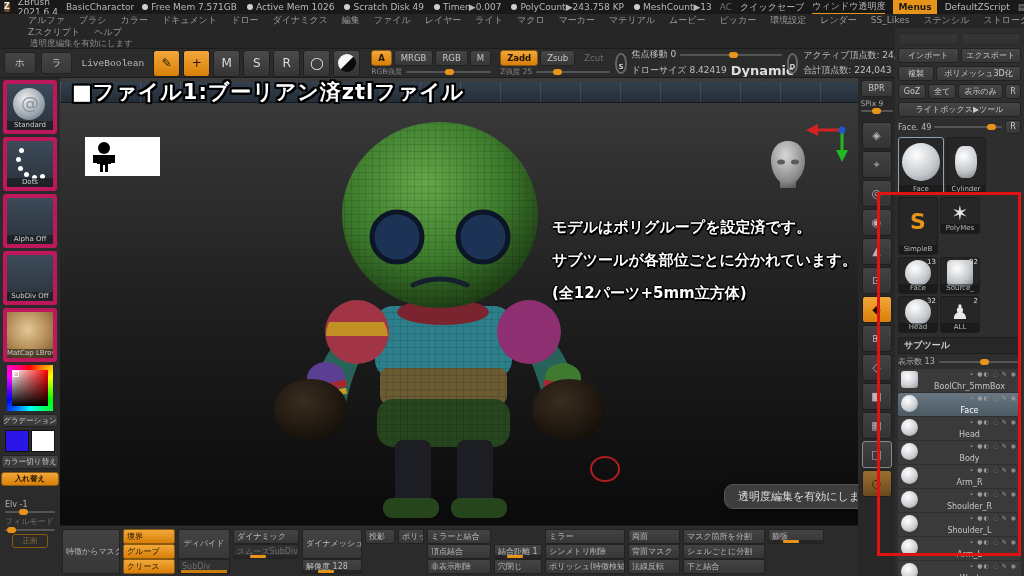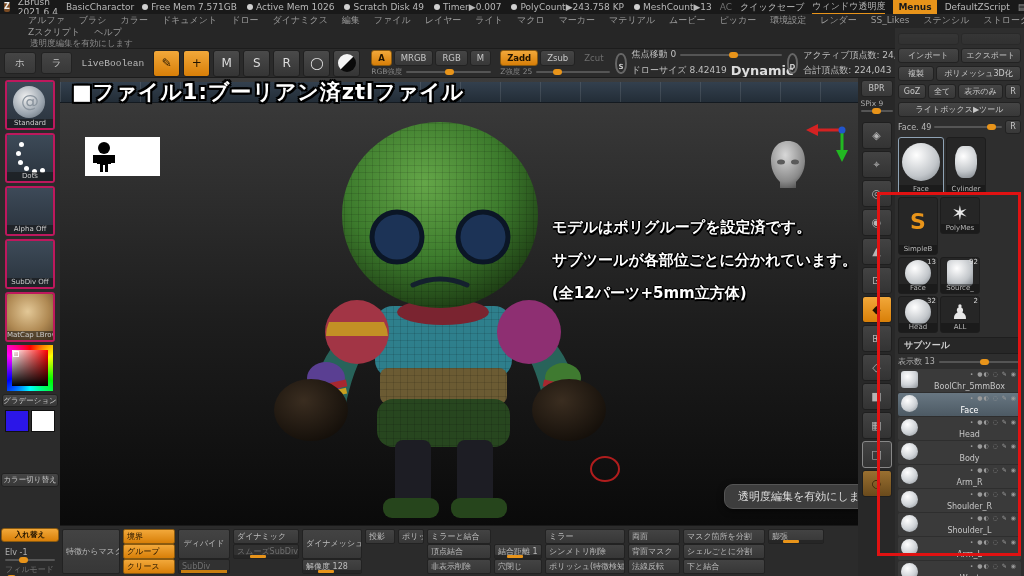--- a/index.html
+++ b/index.html
@@ -46,39 +46,39 @@
   .track{height:2px;background:#555;border-radius:1px;position:relative;flex:1;min-width:30px;}
   .knob{position:absolute;top:-2px;width:9px;height:6px;border-radius:3px;background:#e8941a;}
   .compass{width:21px;height:21px;border:2px solid #666;border-radius:50%;position:relative;color:#ccc;
     font-size:7px;font-weight:bold;display:flex;align-items:flex-end;justify-content:flex-end;padding:1px;box-sizing:border-box;}
   .dcol{display:flex;flex-direction:column;gap:2px;font-size:9px;color:#c0c0c0;white-space:nowrap;}
   .dcol .sub{display:flex;align-items:center;gap:4px;}
   .dyn{font-size:13px;font-weight:bold;color:#ddd;}
   
   .leftshelf{position:absolute;top:78px;left:0;width:60px;height:498px;background:#2b2b2b;
     display:flex;flex-direction:column;align-items:center;padding-top:2px;box-sizing:border-box;gap:3px;overflow:hidden;}
-  .lthumb{width:46px;height:46px;position:relative;border:2px solid #be185d;border-radius:3px;overflow:hidden;flex:none;}
+  .lthumb{width:46px;height:46px;position:relative;border:4px solid #be185d;border-radius:3px;overflow:hidden;flex:none;}
   .lface{position:absolute;inset:0;background:linear-gradient(#3d4a58,#2a333d);}
   .llabel{position:absolute;left:0;right:0;bottom:0;font-size:7px;color:#ccc;text-align:center;
     background:rgba(20,20,20,.55);line-height:9px;white-space:nowrap;overflow:hidden;}
   .thumb-standard .lface::after{content:"";position:absolute;left:6px;top:4px;width:32px;height:32px;border-radius:50%;
     background:radial-gradient(circle at 40% 35%,#f0f0f0,#9aa4ae 60%,#5a646e);}
   .thumb-standard .lface::before{content:"@";position:absolute;left:14px;top:8px;color:#8a949e;font-size:18px;z-index:1;}
   .thumb-dots .lface::after{content:"";position:absolute;left:12px;top:7px;width:5px;height:5px;border-radius:50%;background:#fff;
     box-shadow:-3px 9px 0 #fff,-1px 18px 0 #fff,5px 24px 0 #fff,13px 27px 0 #fff,21px 26px 0 #fff;}
   .thumb-matcap .lface{background:radial-gradient(circle at 45% 38%,#e3c897,#b08a54 55%,#6e4f28);}
   .cpicker{width:46px;height:46px;box-sizing:border-box;padding:5px;flex:none;
     background:conic-gradient(#f00,#ff0,#0f0,#0ff,#00f,#f0f,#f00);position:relative;}
   .cpicker .sq{width:100%;height:100%;background:linear-gradient(to bottom,rgba(0,0,0,0),#000),linear-gradient(to right,#fff,#f00);}
   .cpicker .cur{position:absolute;left:6px;top:6px;width:4px;height:4px;border:1px solid #fff;background:transparent;}
   .glabel{width:54px;height:11px;line-height:11px;font-size:7.5px;}
   .swatches{display:flex;gap:2px;}
   .sw{width:22px;height:20px;border:1px solid #111;}
   .sw.main{background:#2b16e8;} .sw.sec{background:#fff;}
-  .smallbtn{width:56px;height:12px;line-height:12px;font-size:7.5px;margin-top:38px;}
+  .smallbtn{width:56px;height:12px;line-height:12px;font-size:7.5px;}
   .swapbtn{background:linear-gradient(#f2a83a,#d87f08);color:#221400;border-color:#8a5a10;font-weight:bold;}
   .lslider{width:50px;font-size:8px;color:#b0b0b0;}
   .lslider.dim{color:#707070;}
   .frontbtn{width:34px;height:12px;line-height:12px;font-size:7.5px;background:none;
     border:1px solid #8a5a10;color:#8a6a30;border-radius:3px;text-align:center;}
   
   .canvas{position:absolute;top:78px;left:60px;width:798px;height:447px;overflow:hidden;
     background:linear-gradient(#3c3c3c,#1d1d1d 55%,#0a0a0a);}
   .timeline{position:absolute;left:0;top:4px;right:0;height:20px;background:linear-gradient(#33404e,#232d37);
     border-bottom:1px solid #141a20;}

